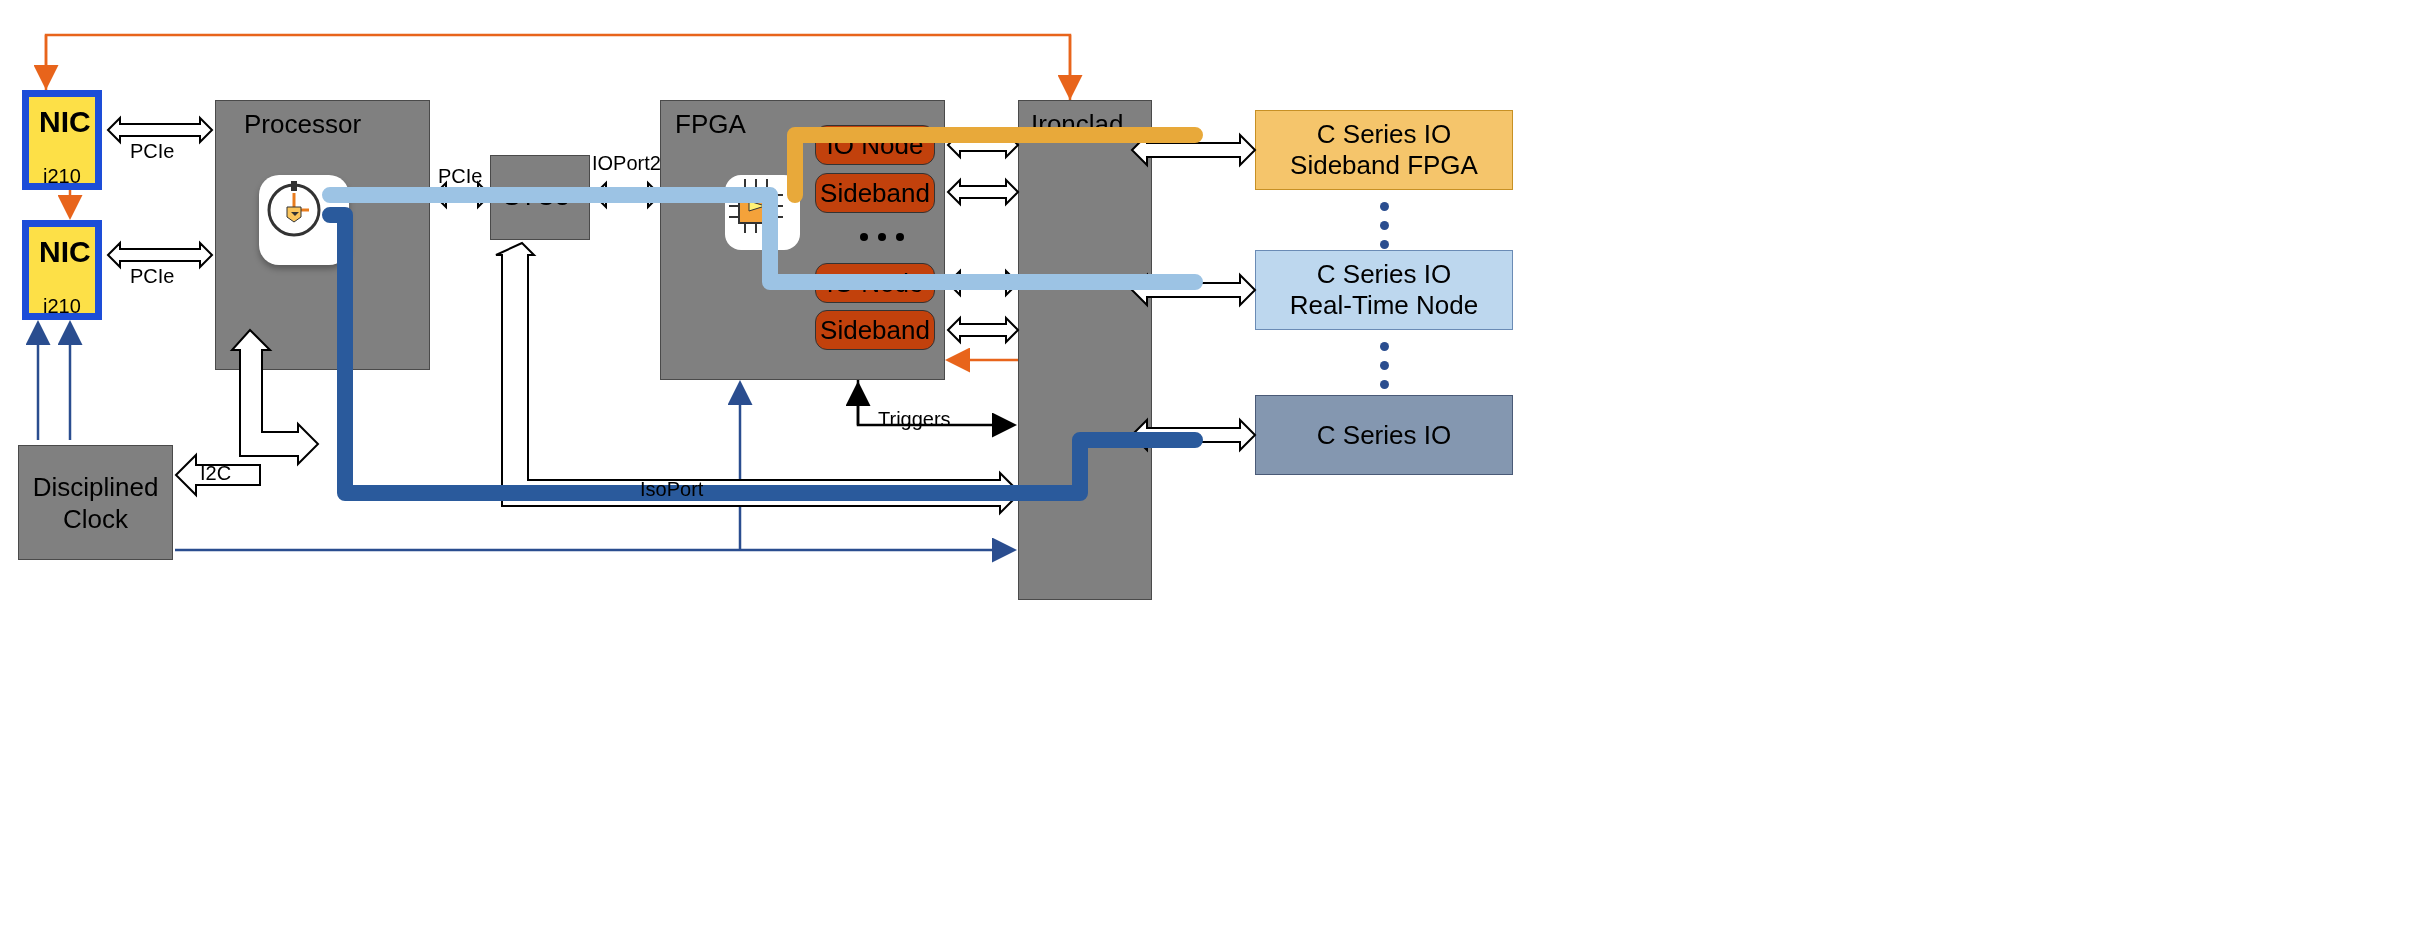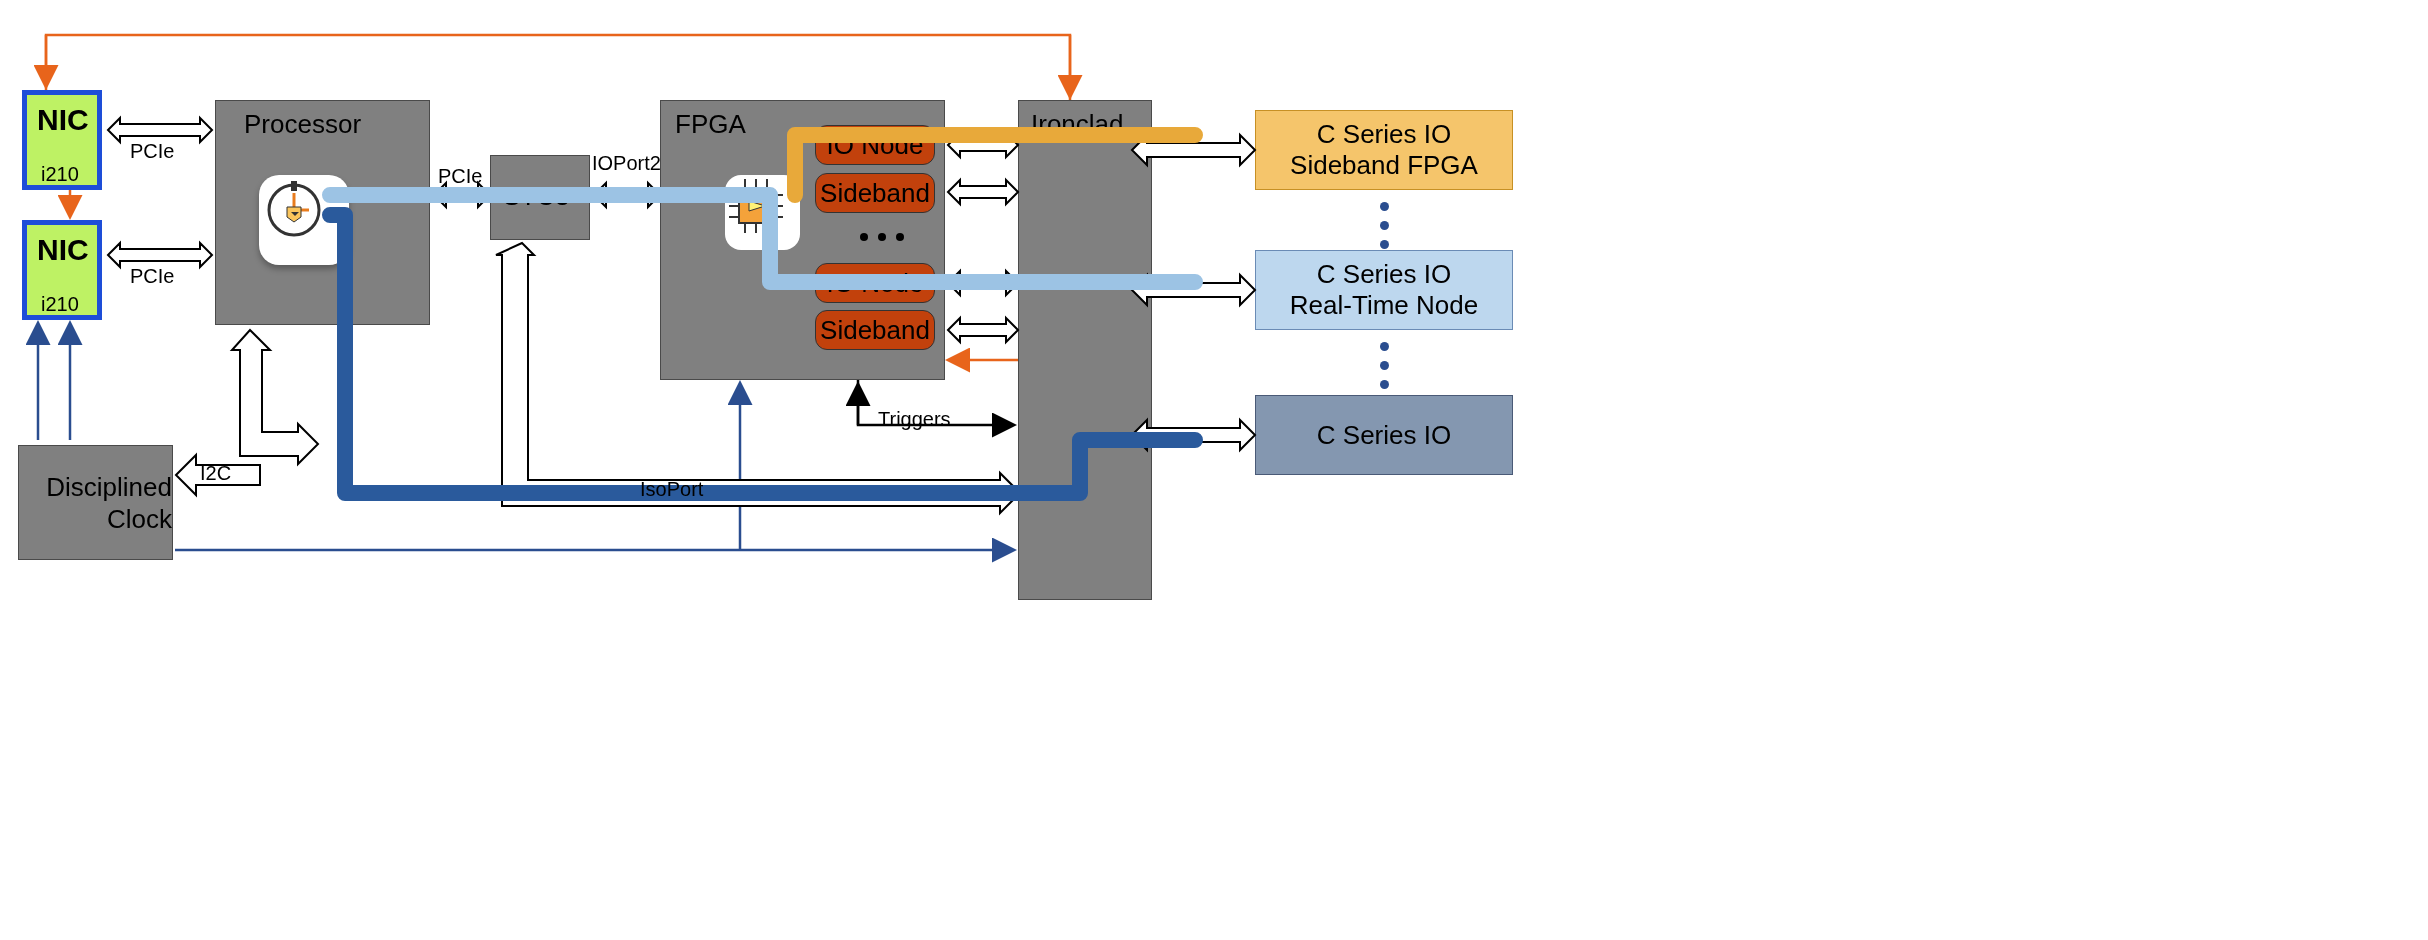--- a/index.html
+++ b/index.html
@@ -1,18 +1,18 @@
 <!DOCTYPE html>
 <html><head>
 <meta charset="utf-8">
 <style>
   html,body{margin:0;padding:0;width:2428px;height:940px;font-family:Arial,Helvetica,sans-serif;background:#fff;overflow:hidden}
   .box{position:absolute;box-sizing:border-box}
   .grey{background:#808080;border:1px solid #4a4a4a}
-  .blueNic{background:#bef264;border:5px solid #1d4ed8}
+  .blueNic{background:#fde047;border:7px solid #1d4ed8}
   .white{background:#c2410c;border:1px solid #333;border-radius:12px}
   .yellowBox{background:#f5c56b;border:1px solid #c79024}
   .lightBlueBox{background:#bdd7ee;border:1px solid #6a8bb5}
   .midBlueBox{background:#8497b0;border:1px solid #4a5a77}
   .lbl{position:absolute;color:#000;font-size:26px}
   .small{font-size:20px}
   .vdots{position:absolute;display:flex;flex-direction:column;gap:10px}
   .vdots span{width:9px;height:9px;background:#2a4d8f;border-radius:50%}
   .hdots{position:absolute;display:flex;flex-direction:row;gap:10px}
   .hdots span{width:8px;height:8px;background:#000;border-radius:50%}
@@ -24,21 +24,21 @@
 <div class="box blueNic" style="left:22px;top:90px;width:80px;height:100px">
   <div class="lbl" style="left:10px;top:8px;font-size:30px;font-weight:600">NIC</div>
   <div class="lbl small" style="left:14px;top:68px">i210</div>
 </div>
 
 <div class="box blueNic" style="left:22px;top:220px;width:80px;height:100px">
   <div class="lbl" style="left:10px;top:8px;font-size:30px;font-weight:600">NIC</div>
   <div class="lbl small" style="left:14px;top:68px">i210</div>
 </div>
 
-<div class="box grey" style="left:215px;top:100px;width:215px;height:225px">
+<div class="box grey" style="left:215px;top:100px;width:215px;height:270px">
   <div class="lbl" style="left:28px;top:8px">Processor</div>
 </div>
 
 <div class="box" style="left:259px;top:175px;width:90px;height:90px;background:#fff;border-radius:20px;box-shadow:0 4px 6px rgba(0,0,0,.3);display:flex;align-items:center;justify-content:center">
   <svg width="70" height="70" viewBox="0 0 70 70">
     <circle cx="35" cy="35" r="25" fill="none" stroke="#333" stroke-width="3"></circle>
     <rect x="32" y="6" width="6" height="10" fill="#333"></rect>
     <line x1="35" y1="35" x2="35" y2="18" stroke="#e87c1e" stroke-width="3"></line>
     <line x1="35" y1="35" x2="50" y2="35" stroke="#e87c1e" stroke-width="3"></line>
     <path d="M28 32 L42 32 L42 42 L35 47 L28 42 Z" fill="#fac55c" stroke="#333" stroke-width="1"></path>
@@ -95,21 +95,21 @@
     </g>
     <polygon points="24,26 40,31 24,36" fill="#fff176" stroke="#333" stroke-width="1"></polygon>
   </svg>
 </div>
 
 <div class="box grey" style="left:1018px;top:100px;width:134px;height:500px">
   <div class="lbl" style="left:12px;top:8px">Ironclad</div>
 </div>
 
 <div class="box grey" style="left:18px;top:445px;width:155px;height:115px;display:flex;align-items:center;justify-content:center">
-  <div class="lbl" style="position:static;text-align:right;line-height:32px">Disciplined Clock</div>
+  <div class="lbl" style="position:static;text-align:center;line-height:32px">Disciplined Clock</div>
 </div>
 
 <div class="box yellowBox" style="left:1255px;top:110px;width:258px;height:80px;display:flex;flex-direction:column;align-items:center;justify-content:center">
   <div class="lbl" style="position:static">C Series IO</div>
   <div class="lbl" style="position:static">Sideband FPGA</div>
 </div>
 
 <div class="box lightBlueBox" style="left:1255px;top:250px;width:258px;height:80px;display:flex;flex-direction:column;align-items:center;justify-content:center">
   <div class="lbl" style="position:static">C Series IO</div>
   <div class="lbl" style="position:static">Real-Time Node</div>

